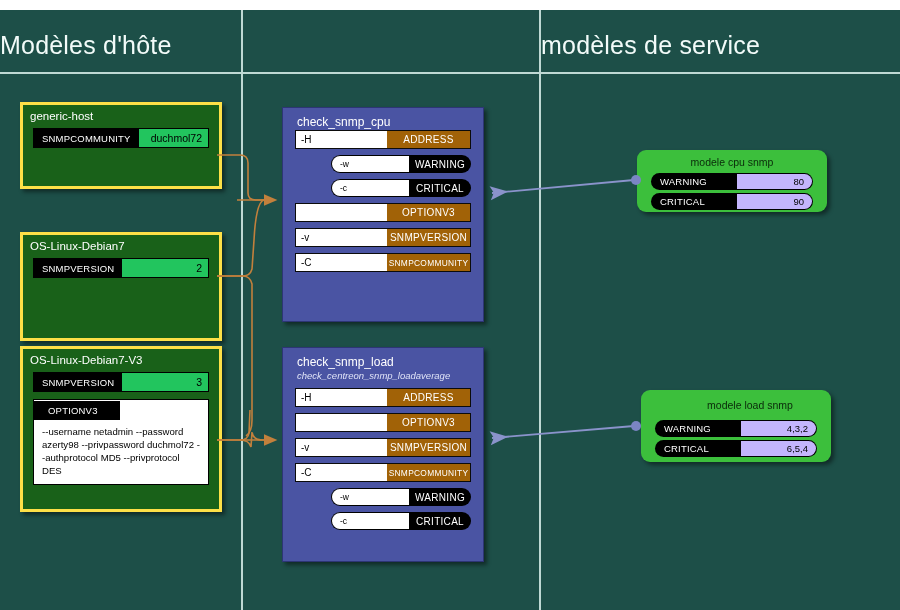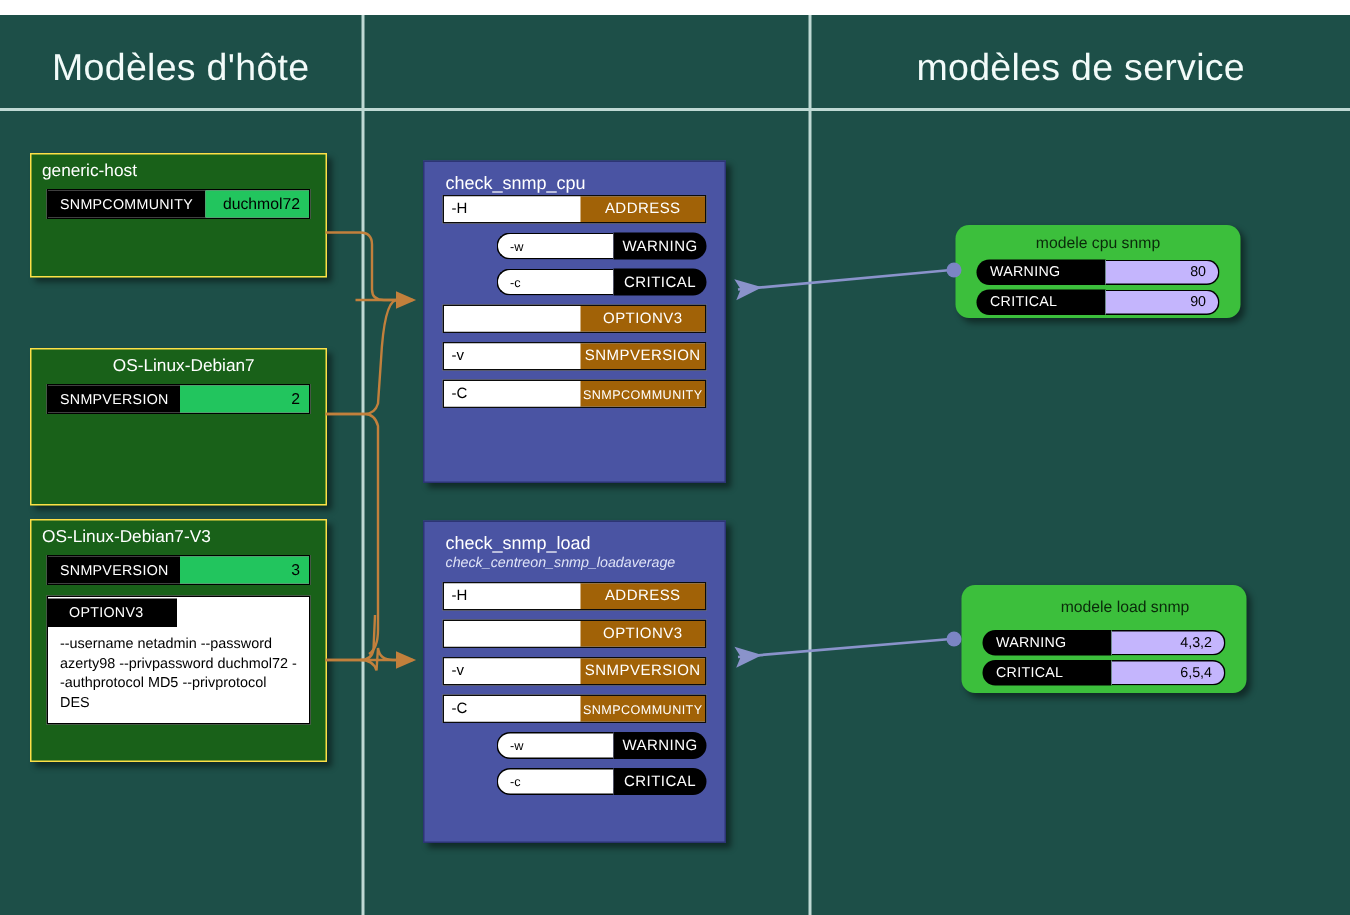--- a/index.html
+++ b/index.html
@@ -14,33 +14,33 @@
   
   .board{
     position:absolute;left:0;top:10px;width:900px;height:600px;
     background:#1d4f48;
   }
   .vline{position:absolute;top:0;width:2px;height:600px;background:#bfd9d4;}
   .hline{position:absolute;left:0;width:900px;height:2px;background:#bfd9d4;}
 
   .colhead{
     position:absolute;top:10px;height:50px;line-height:50px;
-    text-align:center;color:#f2fbf9;font-size:25px;letter-spacing:.2px;
+    text-align:left;color:#f2fbf9;font-size:25px;letter-spacing:.2px;
     font-family:"Liberation Sans", sans-serif;
   }
 
   
   .node{position:absolute;box-shadow:3px 3px 4px rgba(0,0,0,.45);}
   .node-title{
     color:#ffffff;font-size:11.5px;padding:5px 0 6px 8px;
     white-space:nowrap;
   }
 
   
-  .host{background:#196119;border:1px solid #fde047;}
+  .host{background:#196119;border:3px solid #fde047;}
   .host .node-title{padding-left:7px;font-size:11.5px;}
 
   .kv{display:flex;margin:0 10px 7px 10px;height:20px;
       border:1px solid #000;background:#fff;box-sizing:border-box;}
   .kv .k{background:#000;color:#fff;font-size:9.5px;display:flex;
          align-items:center;padding:0 8px;white-space:nowrap;letter-spacing:.2px;}
   .kv .v{flex:1;background:#22c55e;color:#000;font-size:10.5px;display:flex;
          align-items:center;justify-content:flex-end;padding:0 6px;}
 
   
@@ -98,21 +98,21 @@
     <div class="colhead" style="left:541px;width:359px;">modèles de service</div>
 
     <div class="node host" style="left:20px;top:92px;width:196px;height:81px;">
       <div class="node-title">generic-host</div>
       <div class="kv">
         <div class="k">SNMPCOMMUNITY</div>
         <div class="v">duchmol72</div>
       </div>
     </div>
 
-    <div class="node host" style="left:20px;top:222px;width:196px;height:103px;text-align:center;">
+    <div class="node host" style="left:20px;top:222px;width:196px;height:103px;">
       <div class="node-title">OS-Linux-Debian7</div>
       <div class="kv">
         <div class="k">SNMPVERSION</div>
         <div class="v">2</div>
       </div>
     </div>
 
     <div class="node host" style="left:20px;top:336px;width:196px;height:160px;">
       <div class="node-title">OS-Linux-Debian7-V3</div>
       <div class="kv">

